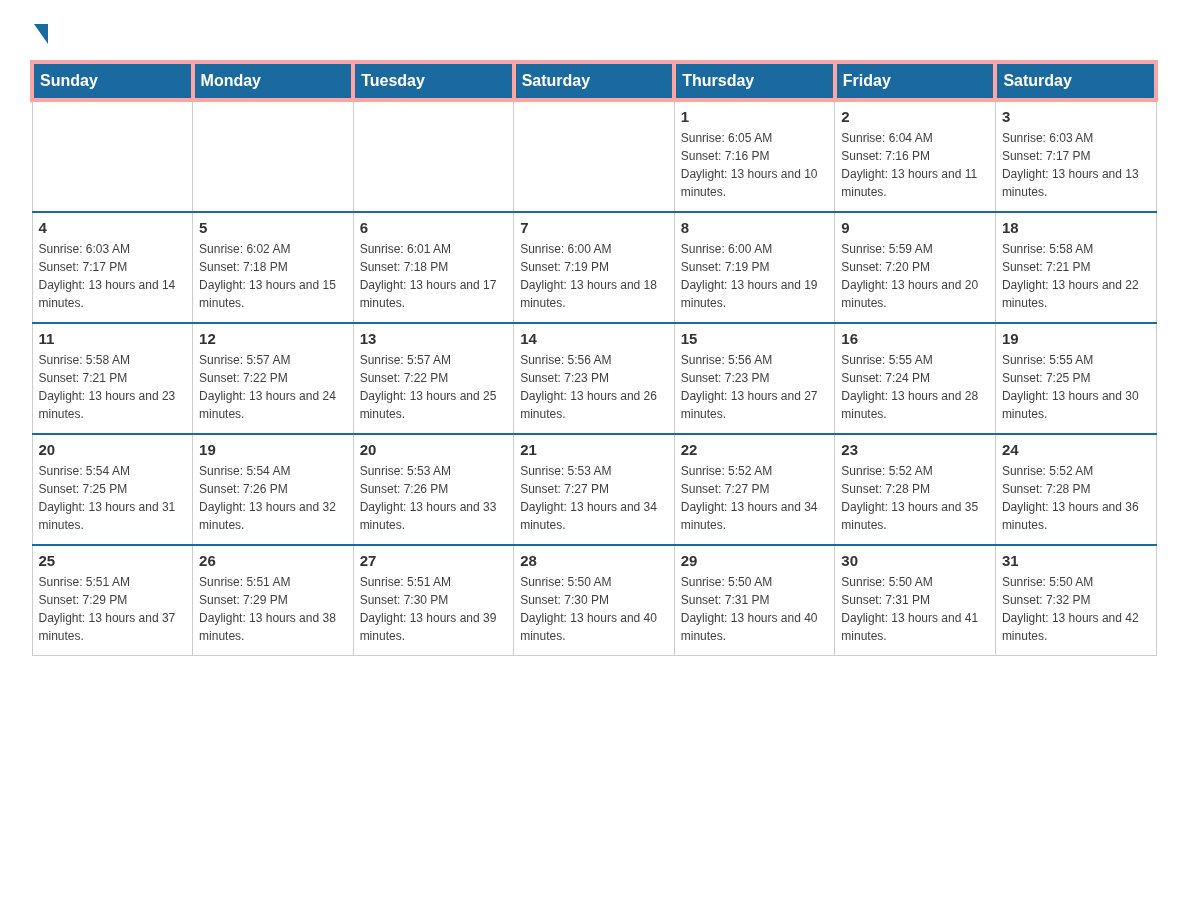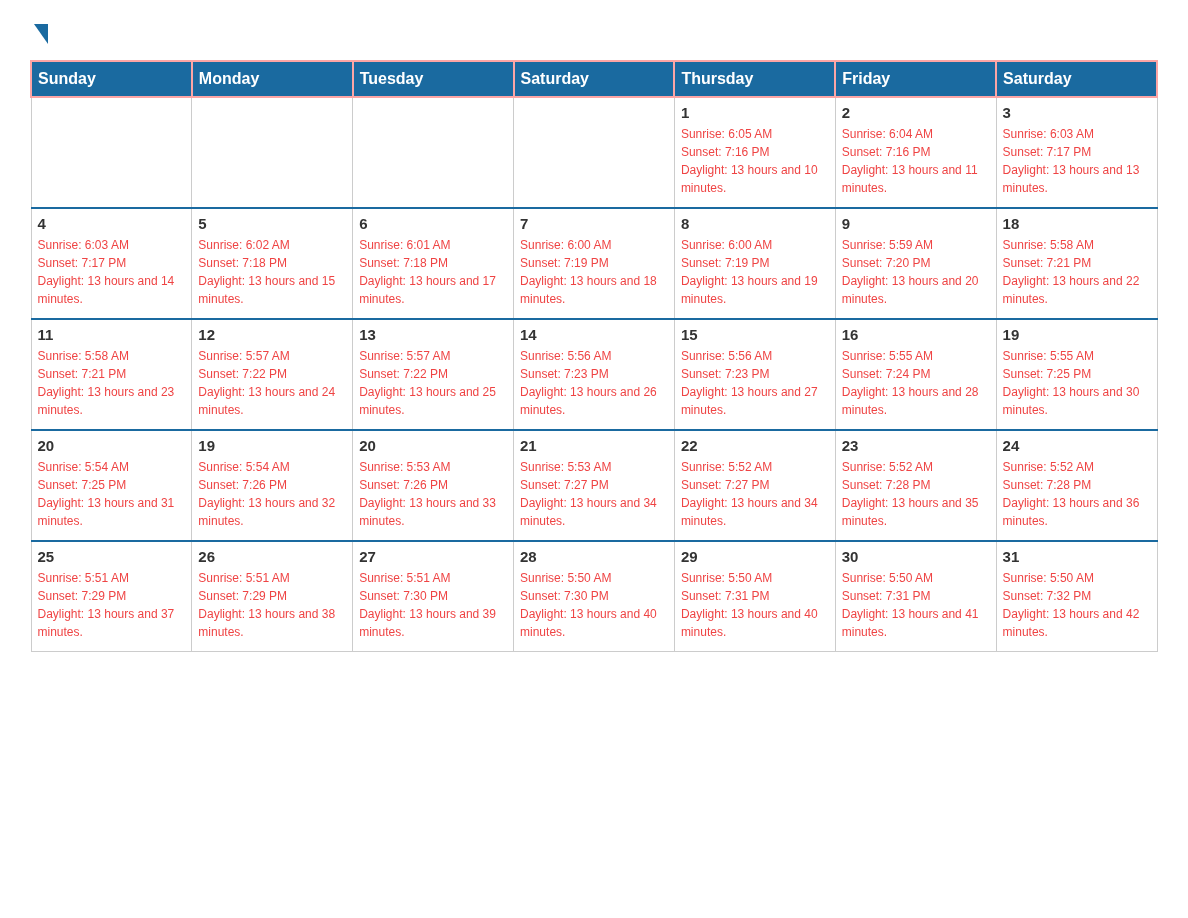--- a/index.html
+++ b/index.html
@@ -64,39 +64,39 @@
       border-collapse: collapse;
       table-layout: fixed;
     }
     thead tr th {
       background-color: #1a6aa0;
       color: #fff;
       font-size: 16px;
       font-weight: bold;
       padding: 8px 6px;
       text-align: left;
-      border: 2px solid #fca5a5;
+      border: 4px solid #fca5a5;
     }
     tbody tr td {
       vertical-align: top;
       padding: 6px 6px 10px 6px;
       border: 1px solid #ccc;
       font-size: 12.5px;
       color: #333;
       height: 110px;
     }
     .day-num {
       font-size: 15px;
       font-weight: bold;
       color: #333;
       margin-bottom: 4px;
     }
     .day-info {
       font-size: 12px;
-      color: #ef4444;
+      color: #404040;
       line-height: 1.5;
     }
     tbody tr td.empty {
       background: #fff;
     }
     tbody tr:not(:last-child) td {
       border-bottom: 2px solid #1a6aa0;
     }
   </style>
 </head>

